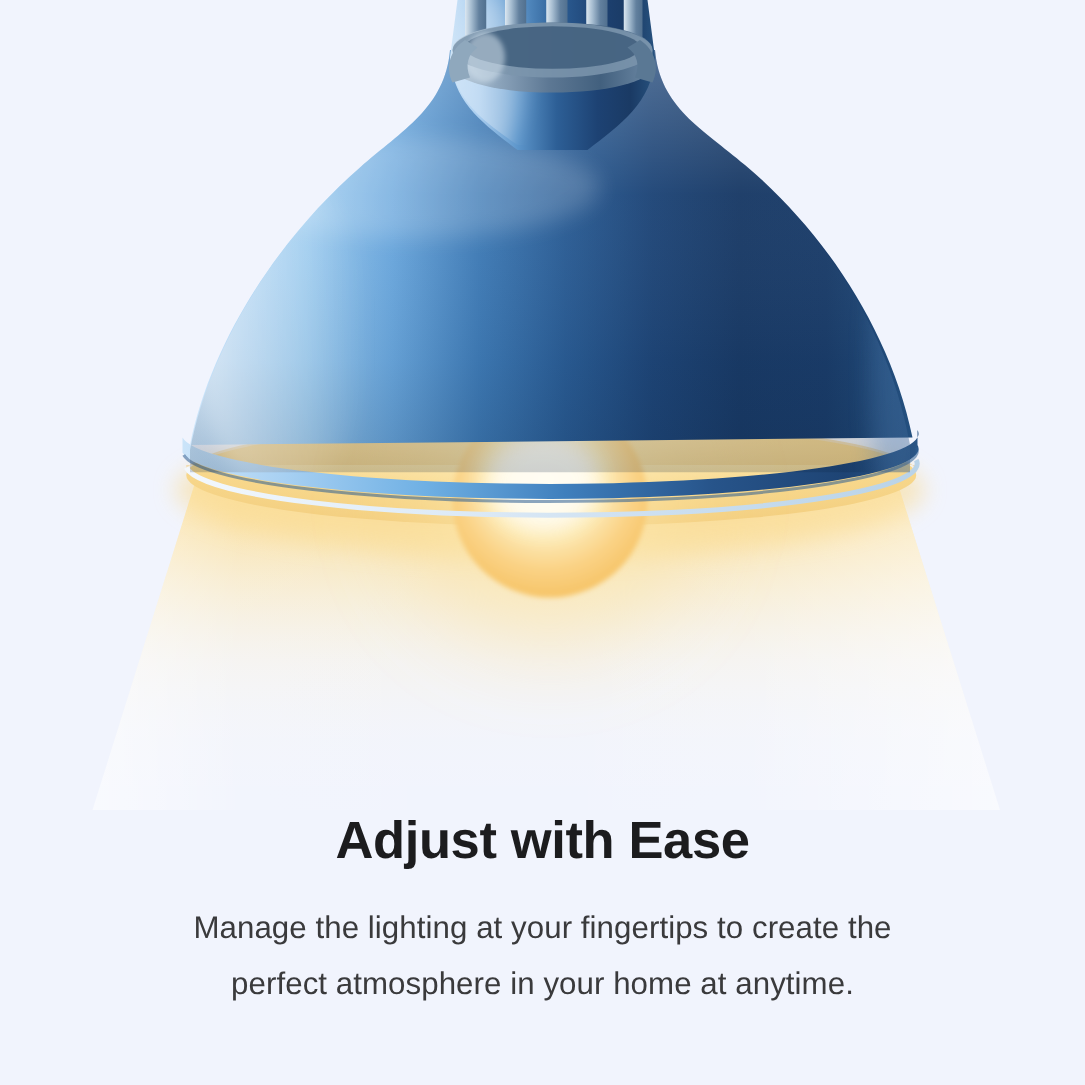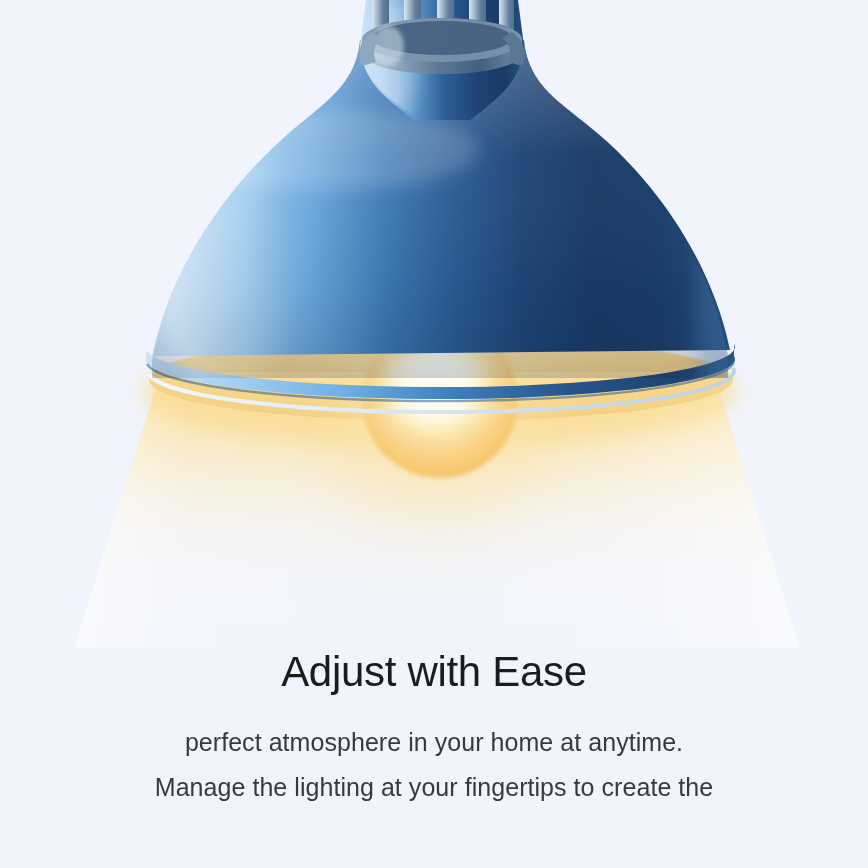--- a/index.html
+++ b/index.html
@@ -47,21 +47,21 @@
     position: absolute;
     left: 0;
     top: 646px;
     width: 868px;
     text-align: center;
   }
 
   #headline {
     font-size: 42px;
     line-height: 52px;
-    font-weight: 400;
+    font-weight: 700;
     letter-spacing: -0.3px;
     color: #1c1c1e;
     margin-bottom: 22px;
   }
 
   .body-line {
     font-size: 25px;
     line-height: 45px;
     font-weight: 400;
     letter-spacing: 0.05px;
@@ -311,17 +311,17 @@
           <path d="M 512 32 C 524 40, 528 54, 522 66 L 508 62
                    C 512 52, 510 44, 502 38 Z" fill="#5a7894"></path>
         </g>
       </g>
 
     </svg>
   </div>
 
   <div id="caption">
     <h1 id="headline">Adjust with Ease</h1>
+    <p class="body-line">Manage the lighting at your fingertips to create the</p>
     <p class="body-line">perfect atmosphere in your home at anytime.</p>
-    <p class="body-line">Manage the lighting at your fingertips to create the</p>
   </div>
 
 </div>
 
 </body></html>

